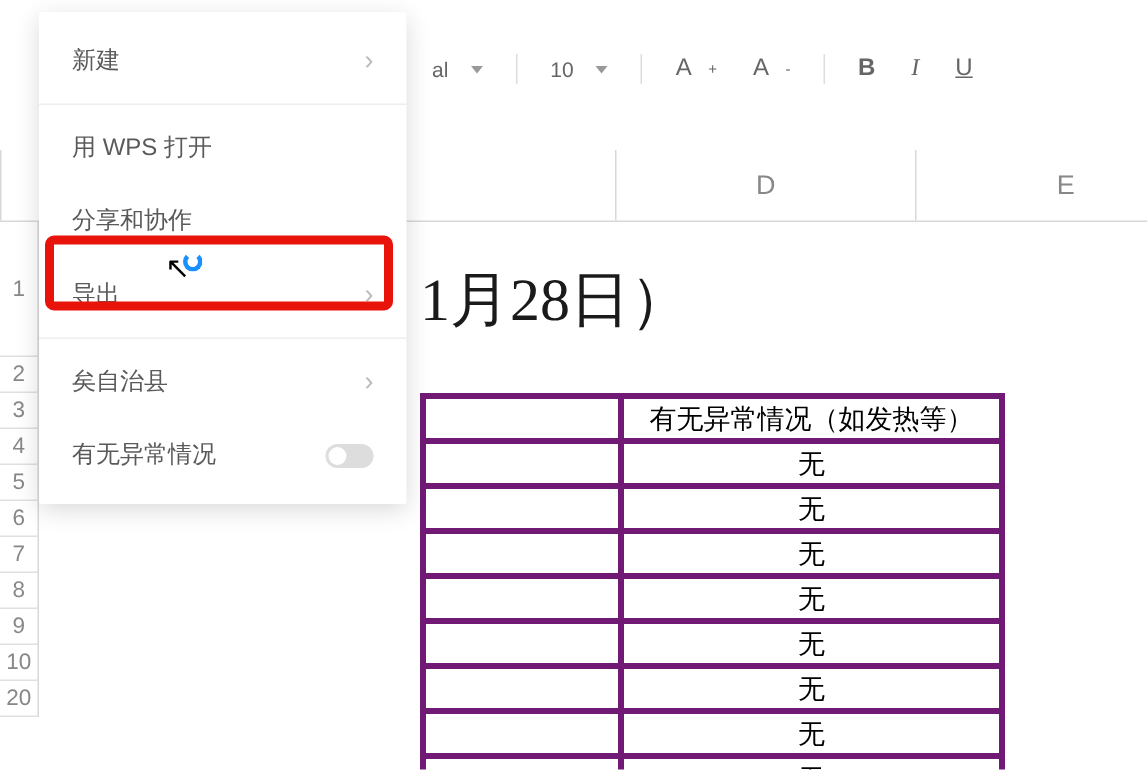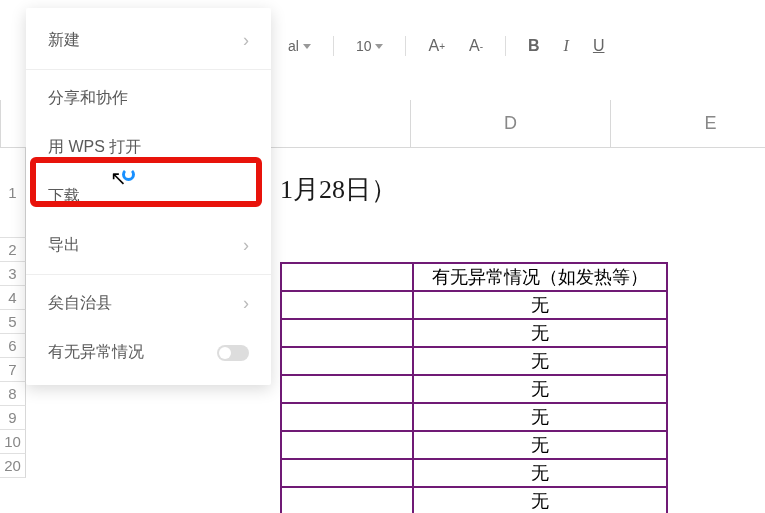--- a/index.html
+++ b/index.html
@@ -23,21 +23,21 @@
       align-items: center;
       gap: 8px;
       color: #666;
       font-size: 14px;
     }
     .toolbar .divider { width: 1px; height: 20px; background: #ddd; margin: 0 6px; }
     .toolbar .tb-item {
       padding: 4px 8px;
       display: flex;
       align-items: center;
-      gap: 0;
+      gap: 11px;
       cursor: pointer;
     }
     .toolbar .dropdown-caret {
       width: 0; height: 0;
       border-left: 4px solid transparent;
       border-right: 4px solid transparent;
       border-top: 5px solid #999;
       margin-left: 4px;
     }
     .toolbar .font-btn { font-size: 16px; }
@@ -179,35 +179,35 @@
       position: absolute;
       top: 48px;
       left: 26px;
       right: 0;
       bottom: 0;
     }
     .title-text {
       position: absolute;
       top: 24px;
       left: 254px;
-      font-size: 26px;
+      font-size: 40px;
       font-family: SimSun, serif;
       color: #1a1a1a;
     }
     .data-table {
       position: absolute;
       top: 114px;
       left: 254px;
       border-collapse: collapse;
       font-family: SimSun, serif;
       font-size: 18px;
       color: #000;
     }
     .data-table th, .data-table td {
-      border: 2px solid #701a75;
+      border: 4px solid #701a75;
       padding: 1px 8px;
       text-align: center;
       height: 24px;
     }
     .data-table th { font-weight: normal; }
     .data-table .col-a { width: 132px; }
     .data-table .col-b { width: 254px; }
     .last-row td { text-align: left; padding-left: 4px; }
   </style>
 </head>
@@ -310,27 +310,24 @@
   </div>
 </div>
 
 <div class="menu">
   <div class="menu-item">
     <span>新建</span>
     <span class="chevron">›</span>
   </div>
   <div class="menu-sep"></div>
   <div class="menu-item">
+    <span>用 WPS 打开</span>
+  </div>
+  <div class="menu-item">
     <span>分享和协作</span>
-  </div>
-  <div class="menu-item">
-    <span>用 WPS 打开</span>
-  </div>
-  <div class="menu-item highlighted">
-    <span>下载</span>
   </div>
   <div class="menu-item">
     <span>导出</span>
     <span class="chevron">›</span>
   </div>
   <div class="menu-sep"></div>
   <div class="menu-item">
     <span>矣自治县</span>
     <span class="chevron">›</span>
   </div>

